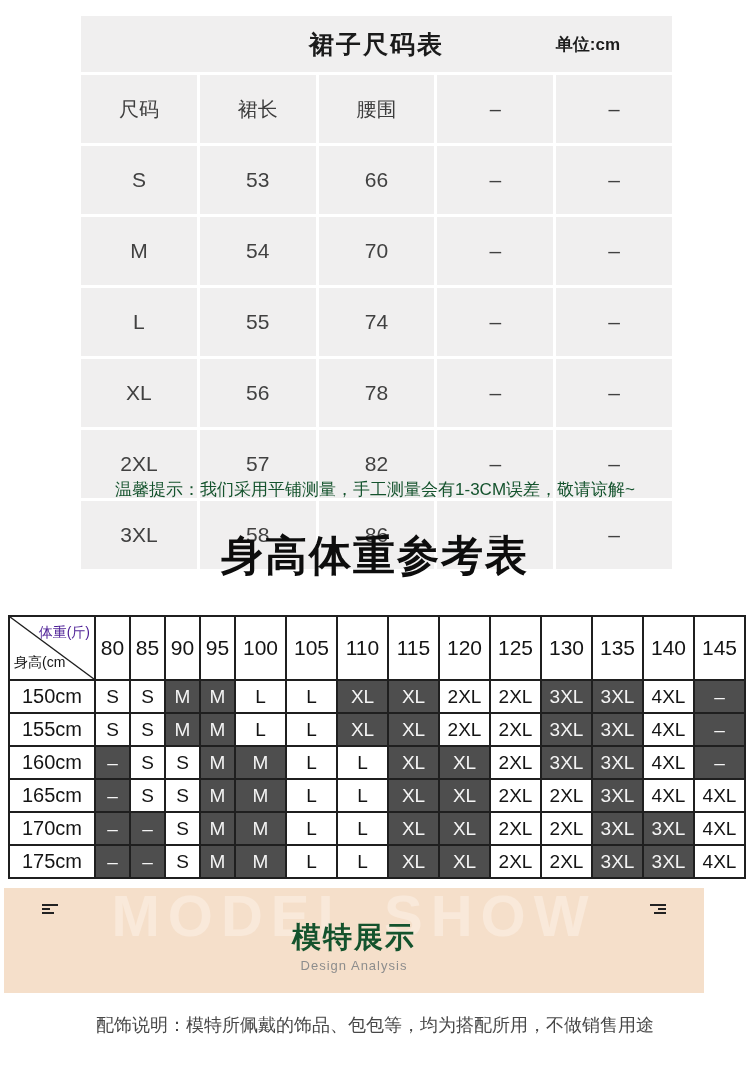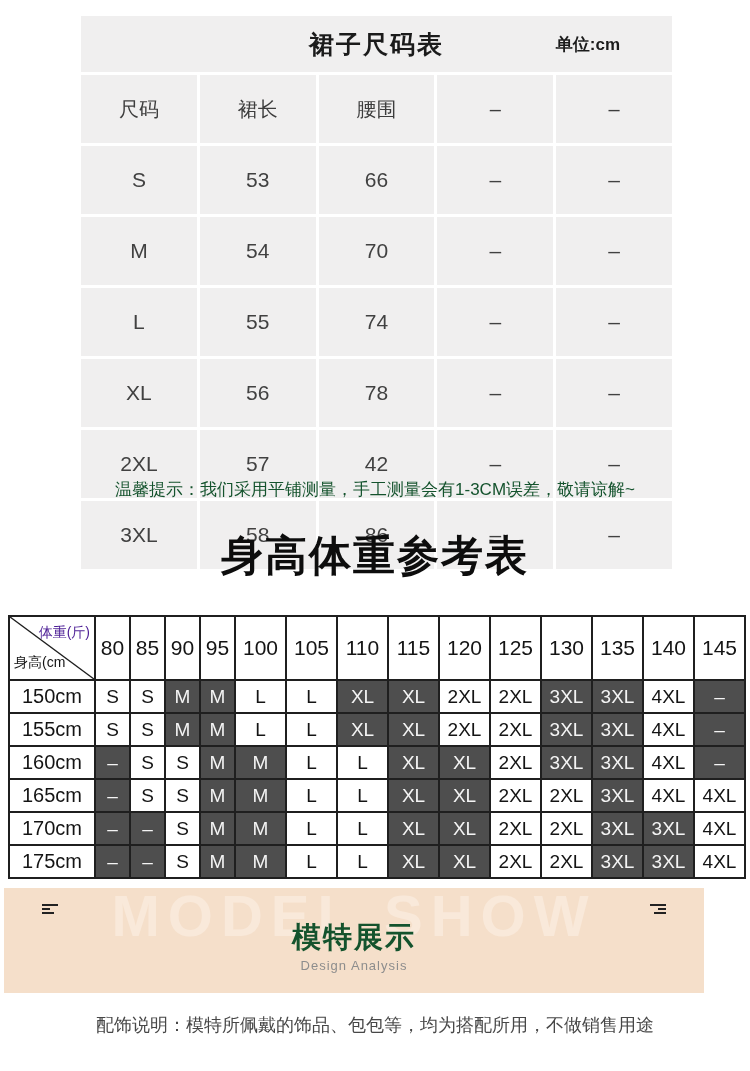--- a/index.html
+++ b/index.html
@@ -114,21 +114,21 @@
           <tr>
             <td>XL</td>
             <td>56</td>
             <td>78</td>
             <td>–</td>
             <td>–</td>
           </tr>
           <tr>
             <td>2XL</td>
             <td>57</td>
-            <td>42</td>
+            <td>82</td>
             <td>–</td>
             <td>–</td>
           </tr>
           <tr>
             <td>3XL</td>
             <td>58</td>
             <td>86</td>
             <td>–</td>
             <td>–</td>
           </tr>

